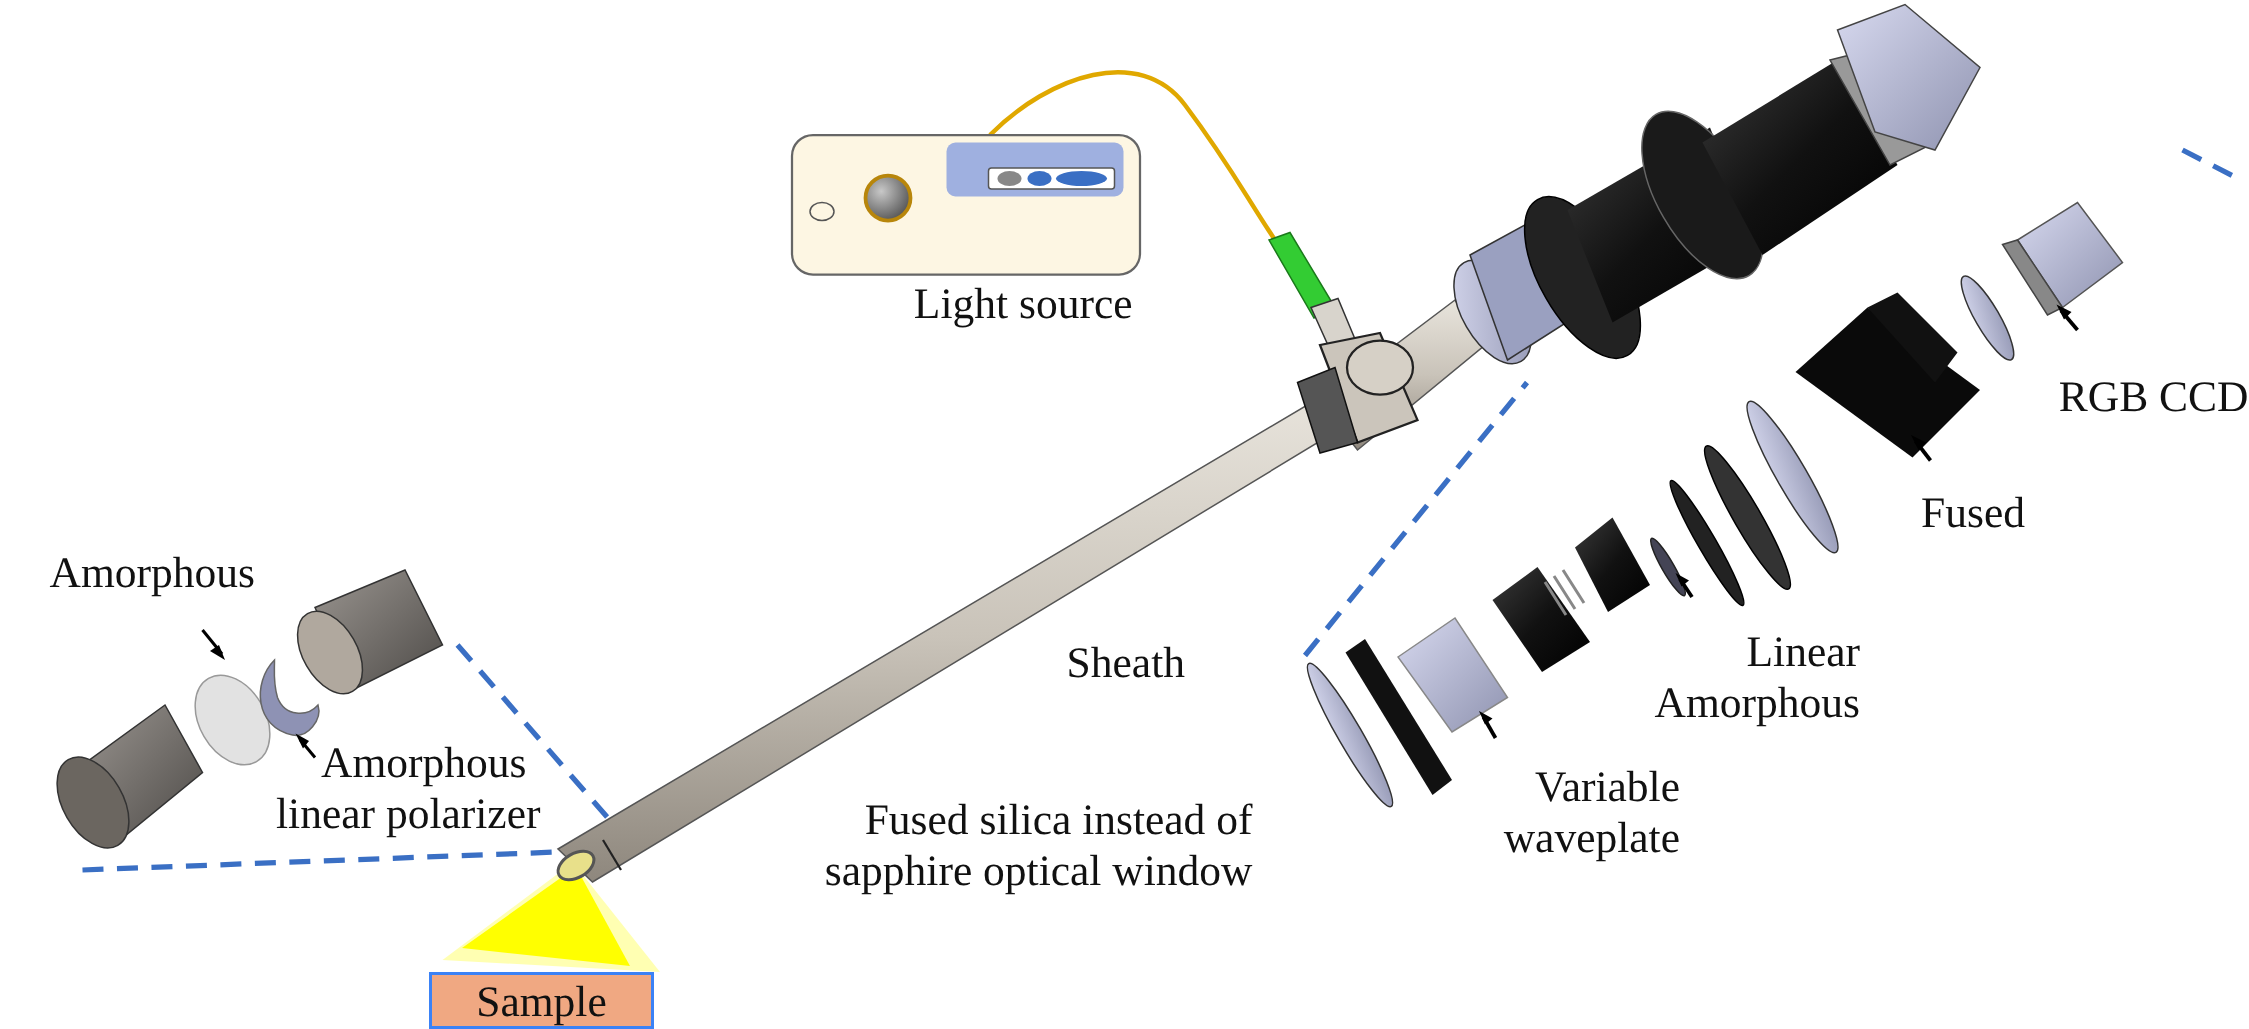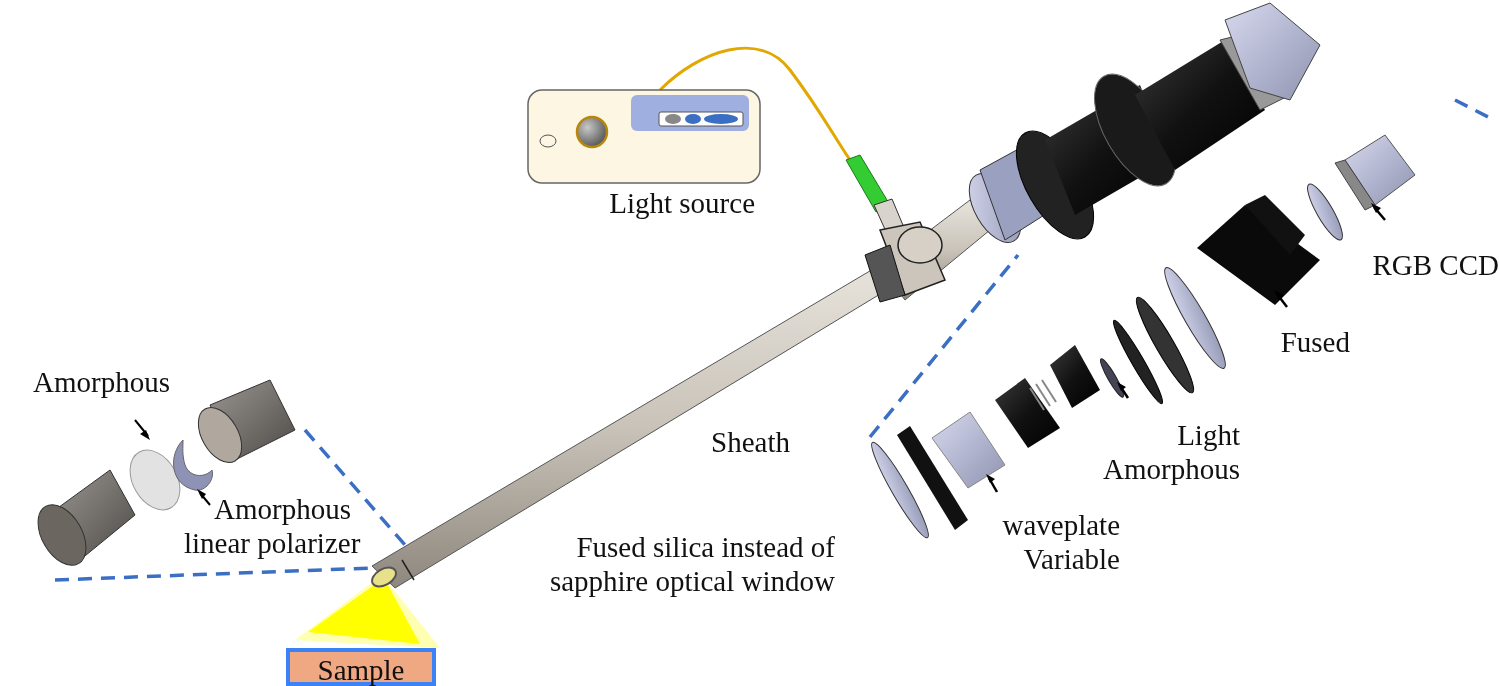--- a/index.html
+++ b/index.html
@@ -1,20 +1,20 @@
 <!DOCTYPE html>
 <html><head>
 <meta charset="utf-8">
 <style>
   html, body { margin: 0; padding: 0; background: #ffffff; }
   body { width: 1499px; height: 686px; overflow: hidden; position: relative; font-family: "Liberation Serif", "DejaVu Serif", serif; }
   svg { position: absolute; left: 0; top: 0; }
   .lbl { position: absolute; font-family: "Liberation Serif", "DejaVu Serif", serif; font-size: 29px; color: #111; line-height: 34px; text-align: right; white-space: nowrap; }
   .lbl-left { text-align: left; }
-  .sample-box { position: absolute; left: 286px; top: 648px; width: 150px; height: 38px; background: #f0a882; border: 4px solid #3b82f6; box-sizing: border-box; }
+  .sample-box { position: absolute; left: 286px; top: 648px; width: 150px; height: 38px; background: #f0a882; border: 2px solid #3b82f6; box-sizing: border-box; }
   .sample-box span { display: block; text-align: center; font-size: 29px; line-height: 36px; color: #111; }
 </style>
 </head>
 <body>
 
 <svg width="1499" height="686" viewBox="0 0 1499 686">
   <defs>
     <linearGradient id="sheathGrad" x1="0" y1="0" x2="0" y2="1">
       <stop offset="0" stop-color="#e8e4dc"></stop>
       <stop offset="0.5" stop-color="#c9c3b9"></stop>
@@ -175,26 +175,26 @@
 <div class="lbl" style="left:505px; top:530px; width:330px;">
   <div>Fused silica instead of</div>
   <div>sapphire optical window</div>
 </div>
 
 <div class="sample-box">
   <span>Sample</span>
 </div>
 
 <div class="lbl" style="left:1100px; top:418px; width:140px;">
-  <div>Light</div>
+  <div>Linear</div>
   <div>Amorphous</div>
 </div>
 
 <div class="lbl" style="left:970px; top:508px; width:150px;">
+  <div>Variable</div>
   <div>waveplate</div>
-  <div>Variable</div>
 </div>
 
 <div class="lbl" style="left:1270px; top:325px; width:80px;">Fused</div>
 
 <div class="lbl" style="left:1355px; top:248px; width:144px;">
   <div>RGB CCD</div>
 </div>
 
 </body></html>

